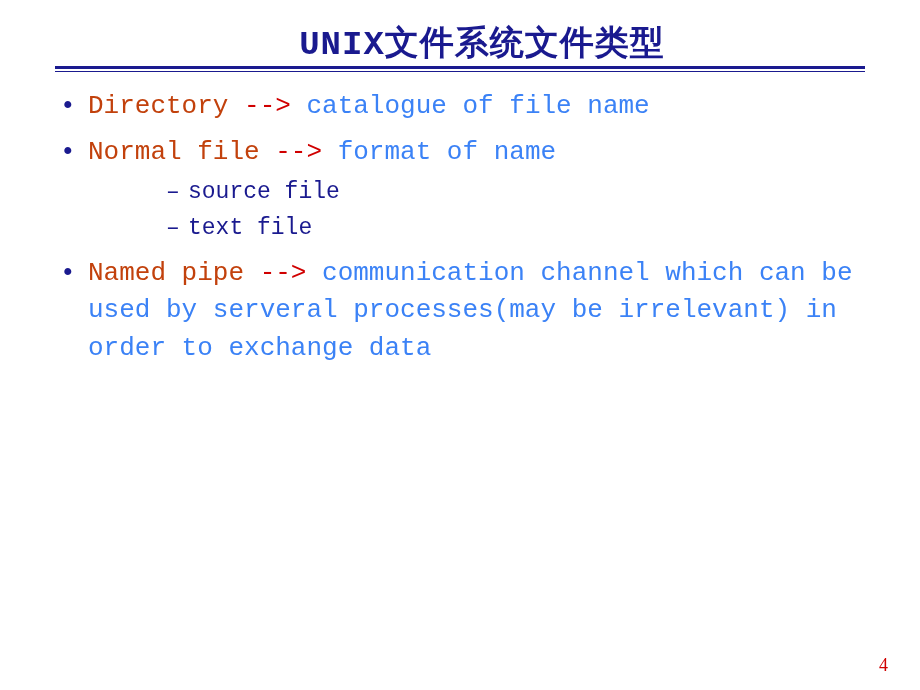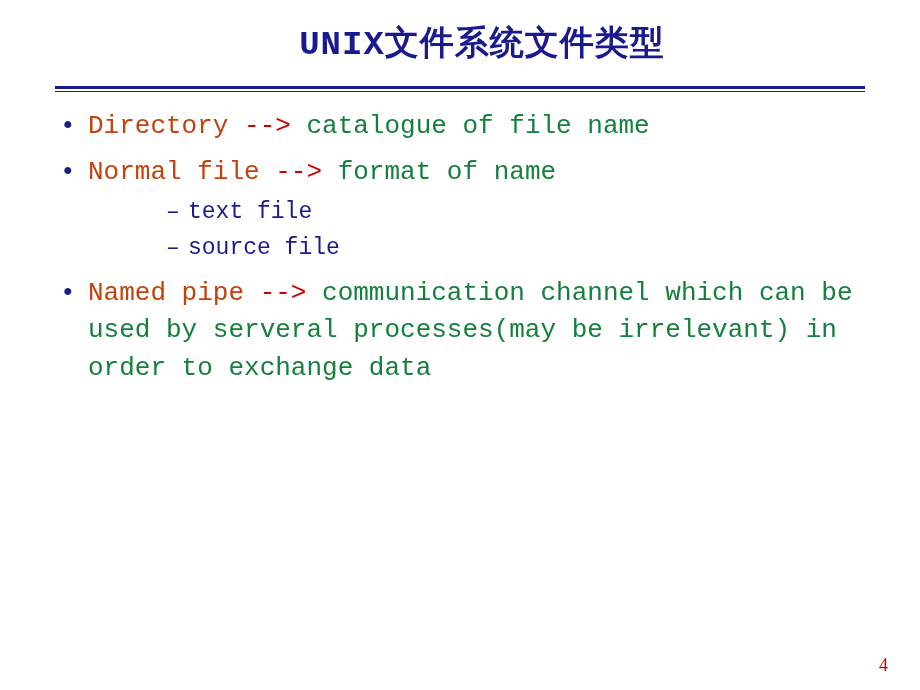--- a/index.html
+++ b/index.html
@@ -19,21 +19,21 @@
       width: 100%;
       height: 100%;
       padding: 20px 0;
     }
     .title {
       text-align: center;
       font-size: 34px;
       color: #1a1a8f;
       font-family: "SimHei", "Courier New", monospace;
       font-weight: bold;
-      margin-bottom: 20px;
+      margin-bottom: 0;
       letter-spacing: 1px;
       padding-left: 44px;
     }
     .divider {
       margin: 0 55px;
       height: 6px;
       position: relative;
       margin-bottom: 16px;
     }
     .divider::before {
@@ -91,21 +91,21 @@
       left: 78px;
       color: #1a1a8f;
     }
     .term {
       color: #c2410c;
     }
     .arrow {
       color: #d00000;
     }
     .desc {
-      color: #15803d;
+      color: #3b82f6;
     }
     .page-number {
       position: absolute;
       bottom: 14px;
       right: 32px;
       color: #d00000;
       font-size: 18px;
       font-family: "SimSun", serif;
     }
   </style>
@@ -117,22 +117,22 @@
   <div class="divider"></div>
   <div class="content">
 
     <div class="bullet-item">
       <span class="term">Directory</span><span class="arrow"> --&gt; </span><span class="desc">catalogue of file name</span>
     </div>
 
     <div class="bullet-item">
       <span class="term">Normal file</span><span class="arrow"> --&gt; </span><span class="desc">format of name</span>
       <div class="sub-list">
+        <div class="sub-item">source file</div>
         <div class="sub-item">text file</div>
-        <div class="sub-item">source file</div>
       </div>
     </div>
 
 
 
     <div class="bullet-item">
       <span class="term">Named pipe</span><span class="arrow"> --&gt; </span><span class="desc">communication channel which can be used by serveral processes(may be  irrelevant)  in order to exchange data</span>
     </div>
 
   </div>

